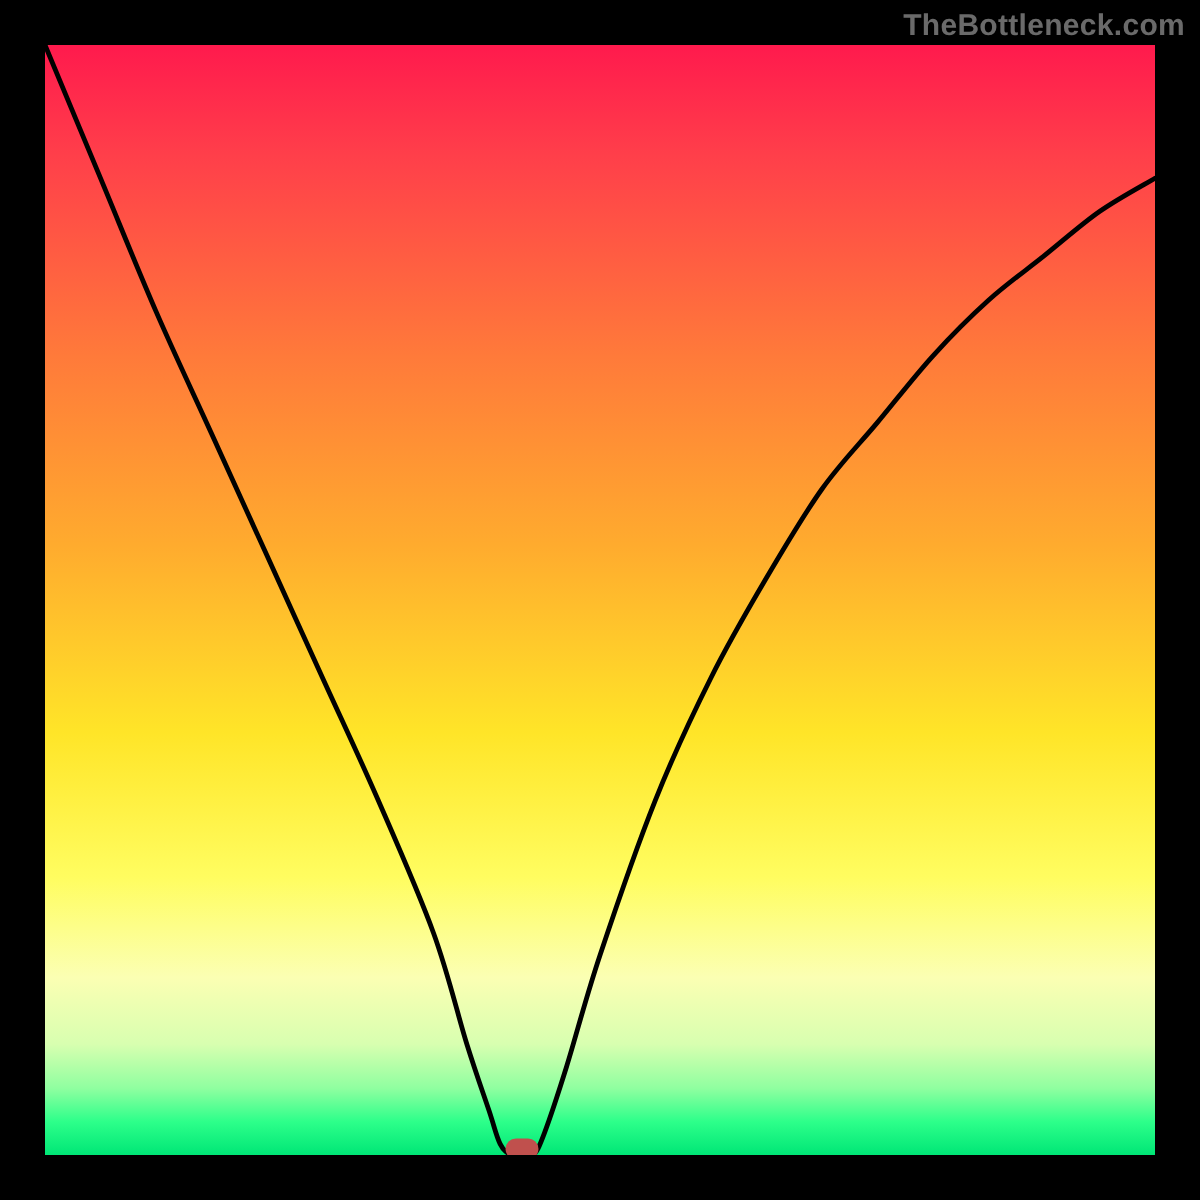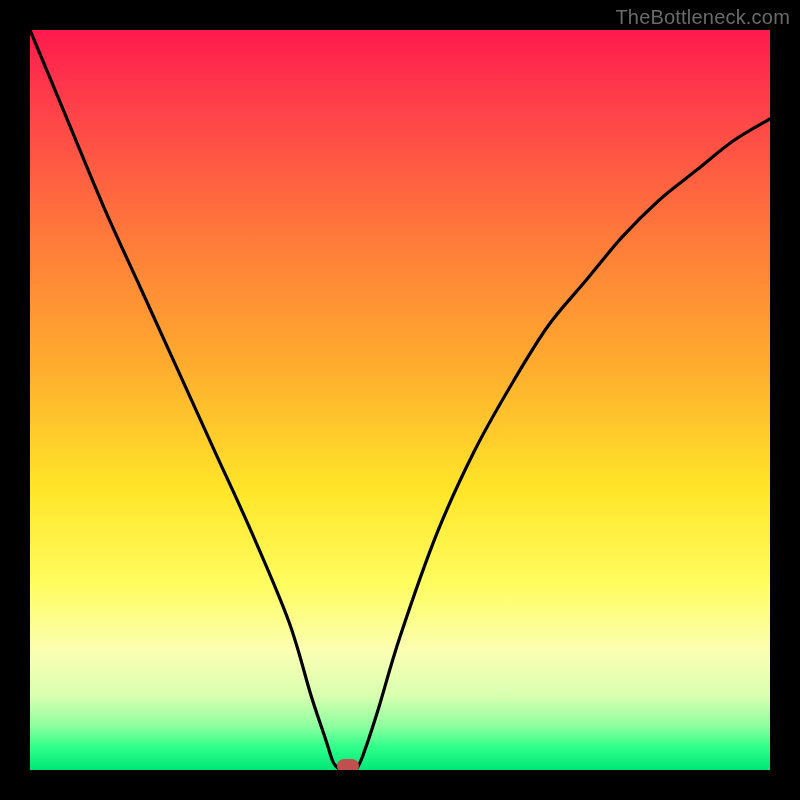--- a/index.html
+++ b/index.html
@@ -48,21 +48,21 @@
     inset: 0;
     width: 100%;
     height: 100%;
   }
   .watermark {
     position: absolute;
     top: 6px;
     right: 10px;
     color: #6a6a6a;
     font-size: 20px;
-    font-weight: 400;
+    font-weight: 700;
     letter-spacing: 0.2px;
     user-select: none;
   }
   .marker {
     position: absolute;
     width: 22px;
     height: 14px;
     border-radius: 7px;
     background: #c0504d;
     transform: translate(-50%, -50%);

